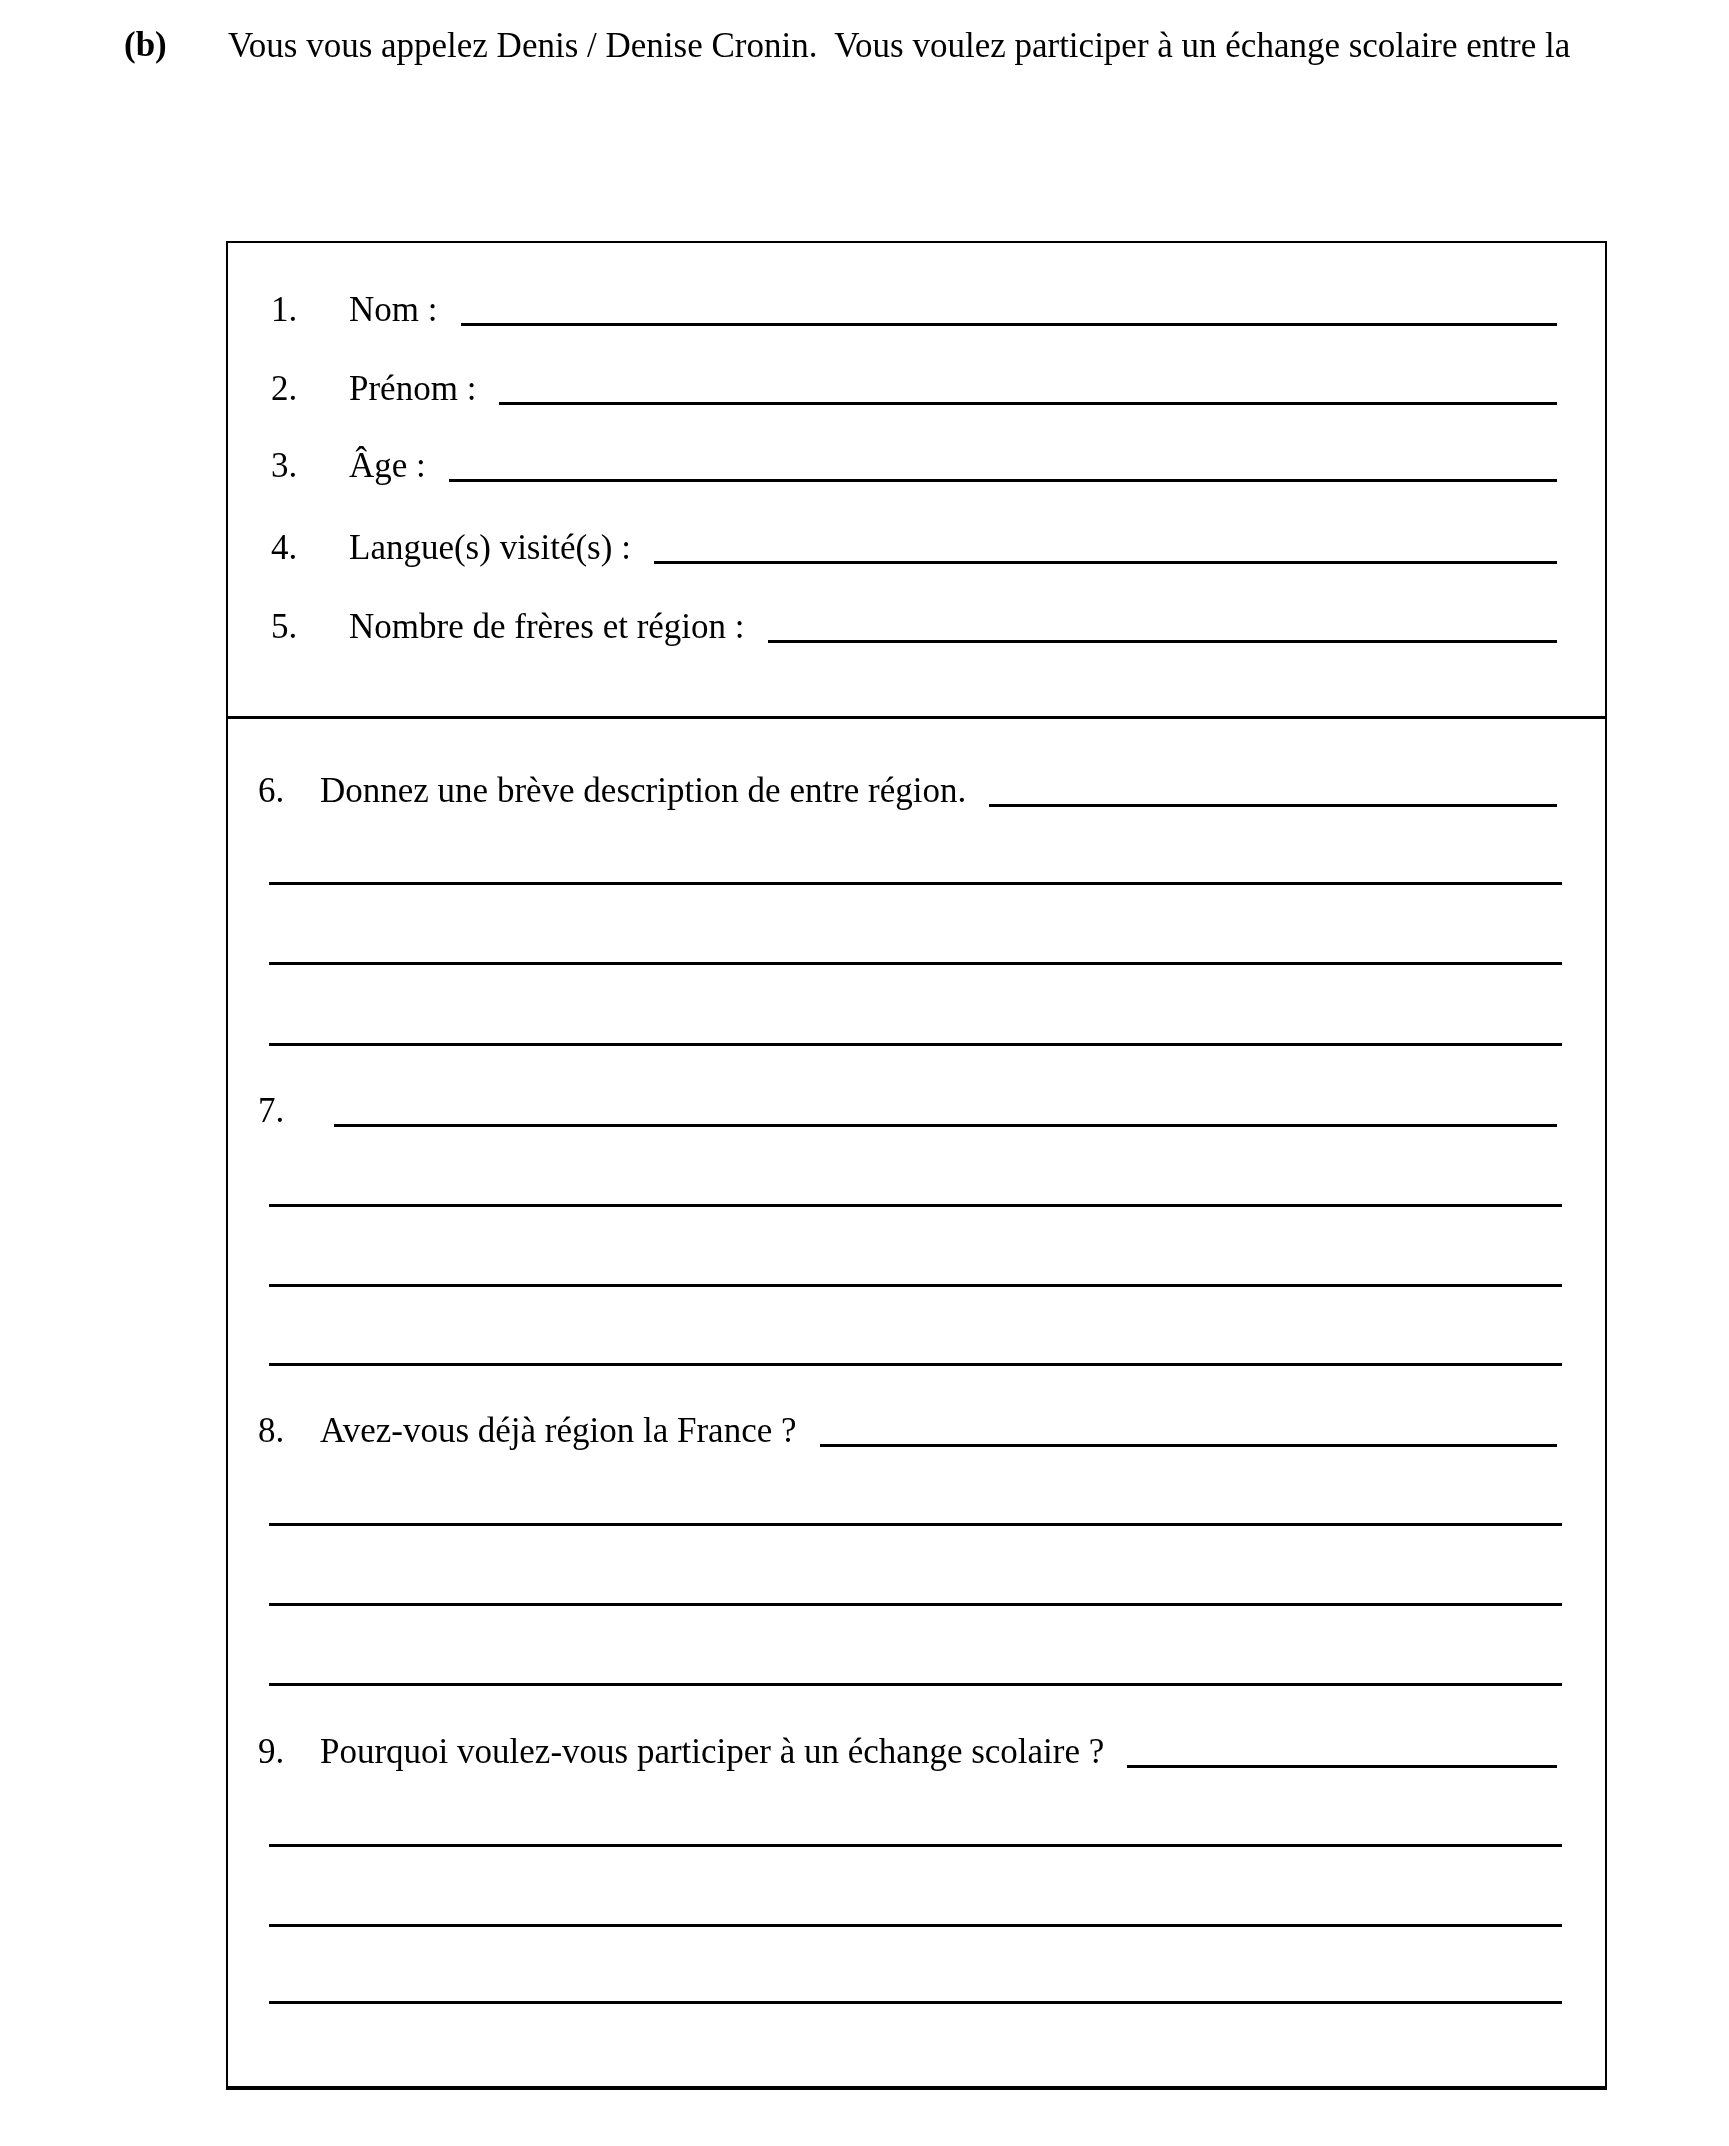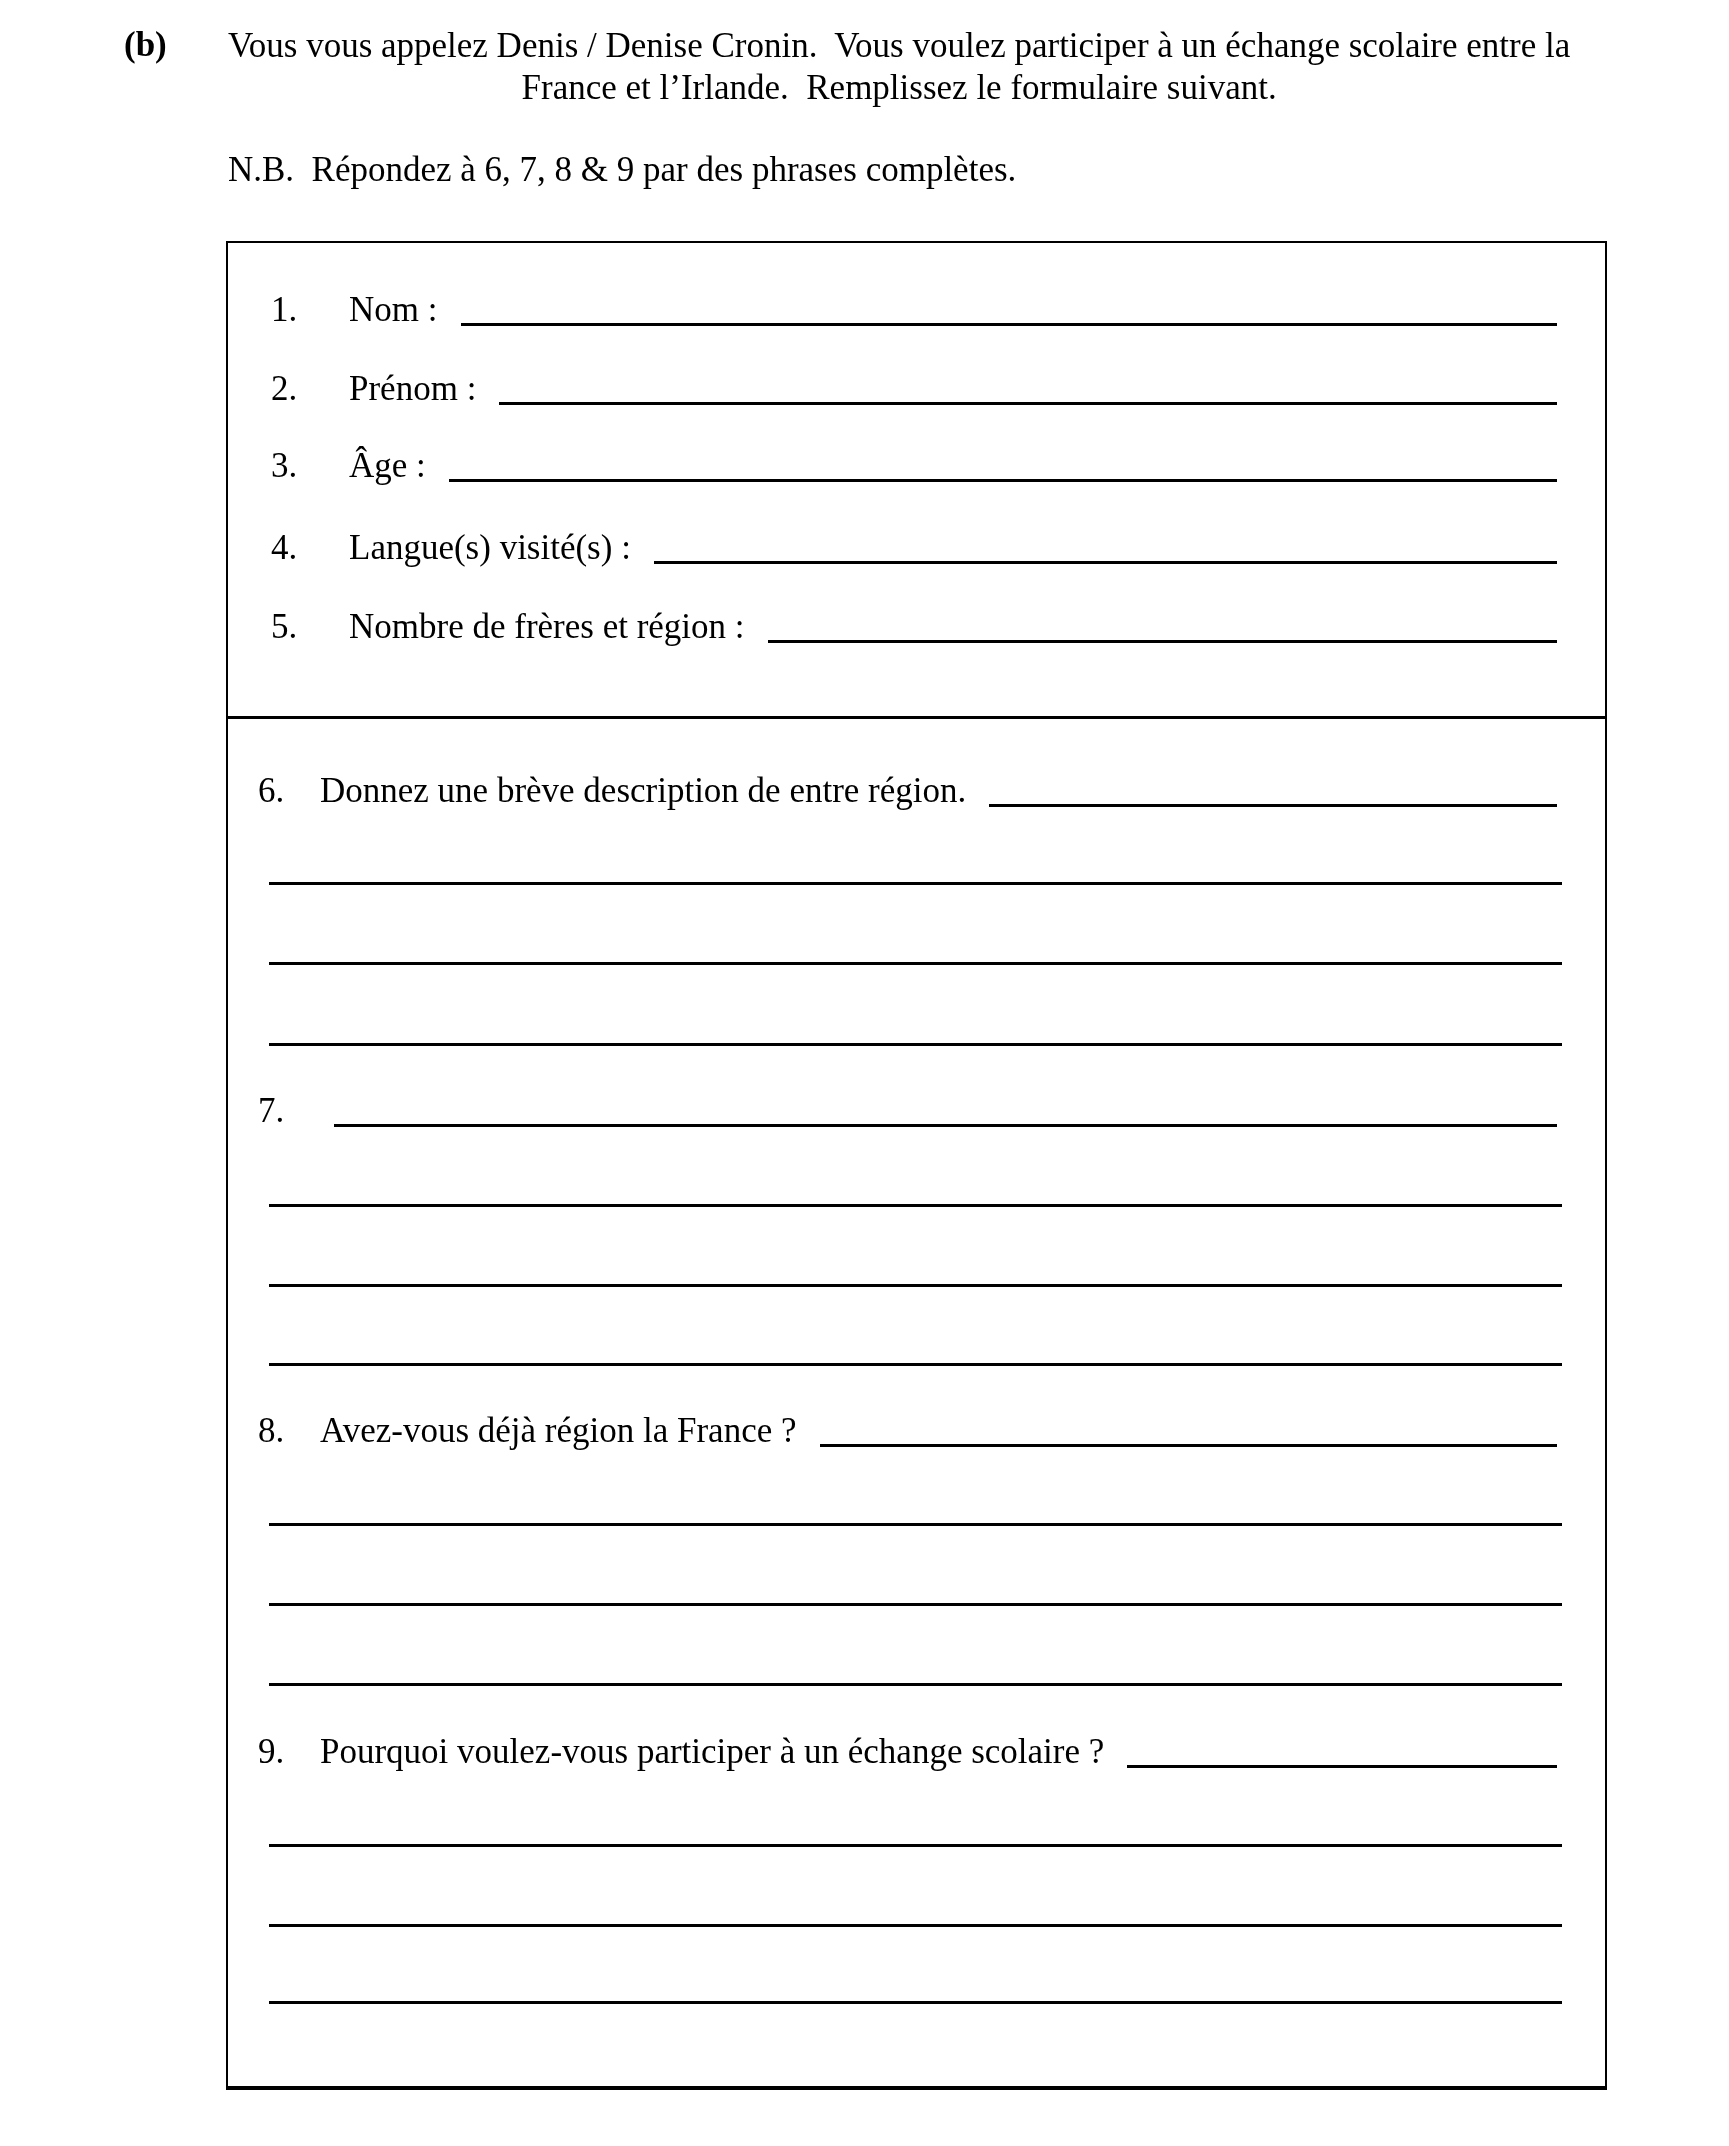--- a/index.html
+++ b/index.html
@@ -89,24 +89,22 @@
 </style>
 </head>
 <body>
 
 <div class="page">
 
   <div class="part-label">(b)</div>
 
   <div class="intro">
     <div class="line">Vous vous appelez Denis / Denise Cronin.  Vous voulez participer à un échange scolaire entre la</div>
-    <div class="line">France et l’Irlande.  Remplissez le formulaire suivant.</div>
   </div>
 
-  <div class="note">N.B.  Répondez à 6, 7, 8 &amp; 9 par des phrases complètes.</div>
 
   <div class="form-box">
 
     <div class="qrow secA" style="top:46px">
       <span class="num">1.</span>
       <span class="label">Nom : </span>
       <span class="fill"></span>
     </div>
     <div class="qrow secA" style="top:125px">
       <span class="num">2.</span>

